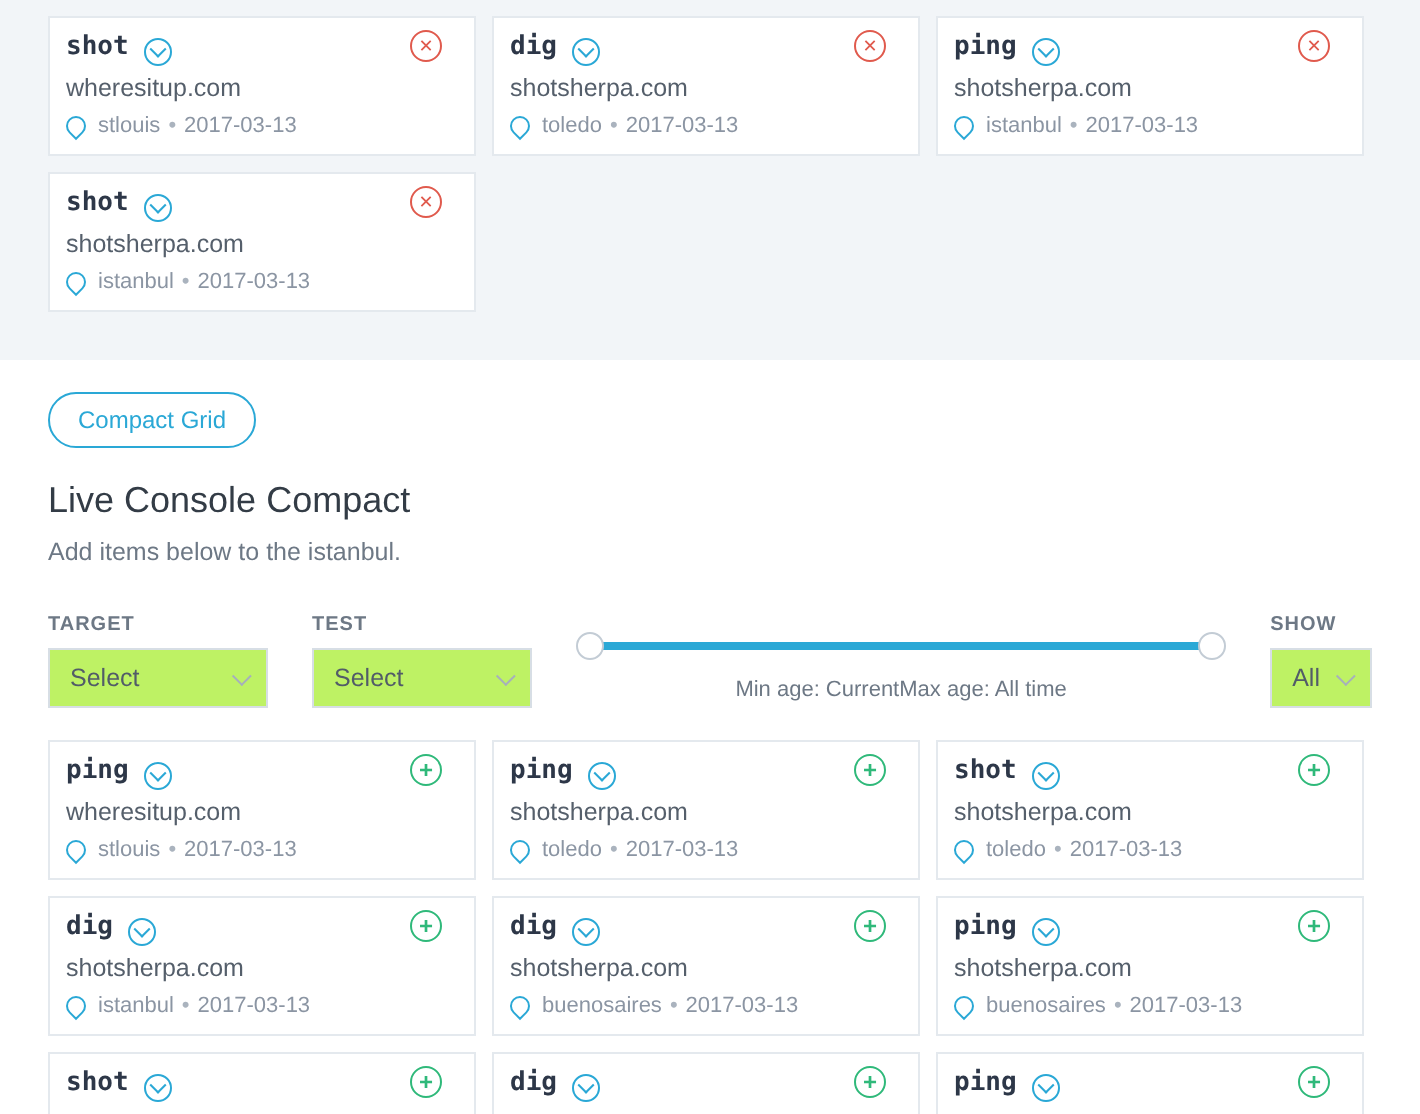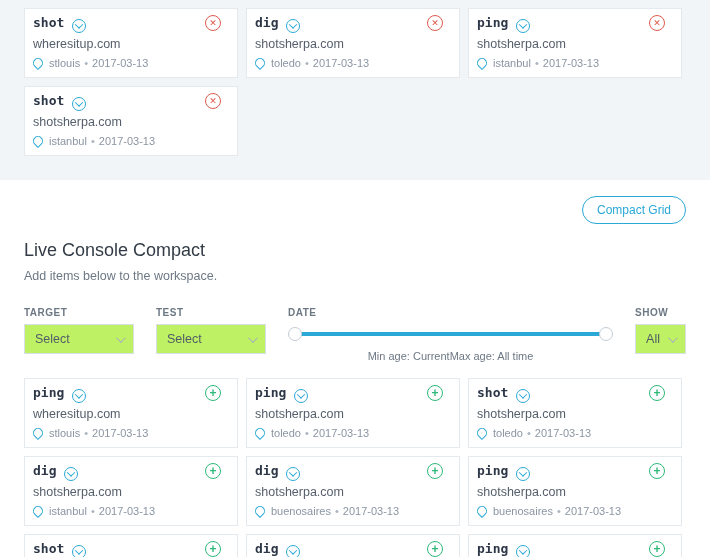--- a/index.html
+++ b/index.html
@@ -100,21 +100,21 @@
     border-radius: 50% 50% 50% 0;
     transform: rotate(-45deg);
     margin-right: 2px;
   }
   .meta .loc { color: #8b95a3; }
   .meta .dot { color: #aab3be; }
   .meta .date { color: #8b95a3; }
 
   .compact-row {
     display: flex;
-    justify-content: flex-end;
+    justify-content: flex-start;
     padding: 16px 24px 0 24px;
   }
   .compact-btn {
     border: 1px solid #2aa8d6;
     color: #2aa8d6;
     background: #fff;
     border-radius: 16px;
     padding: 6px 14px;
     font-size: 12px;
     cursor: pointer;
@@ -280,21 +280,21 @@
   </div>
     </div>
 </div>
 
 <div class="compact-row">
   <button class="compact-btn">Compact Grid</button>
 </div>
 
 <div class="section">
   <h2>Live Console Compact</h2>
-  <p class="sub">Add items below to the workspace.</p>
+  <p class="sub">Add items below to the istanbul.</p>
 </div>
 
 <div class="filters">
 
   <div class="filter-col">
     <div class="lbl">TARGET</div>
     <div class="select">
       <span>Select</span>
       <span class="chev"></span>
     </div>
@@ -302,21 +302,20 @@
 
   <div class="filter-col">
     <div class="lbl">TEST</div>
     <div class="select">
       <span>Select</span>
       <span class="chev"></span>
     </div>
   </div>
 
   <div class="filter-col date-col">
-    <div class="lbl">DATE</div>
     <div class="slider-wrap">
       <div class="slider-track"></div>
       <div class="slider-thumb l"></div>
       <div class="slider-thumb r"></div>
     </div>
     <div class="slider-labels">
       <span>Min age: Current</span>
       <span>Max age: All time</span>
     </div>
   </div>

